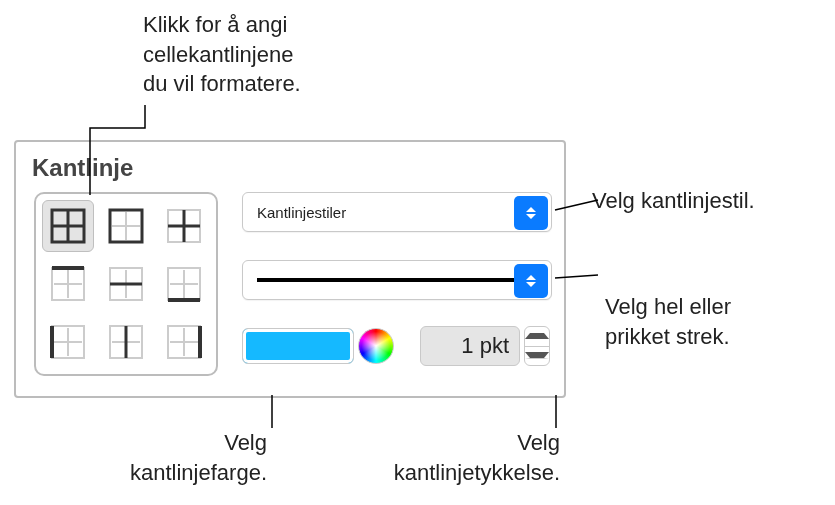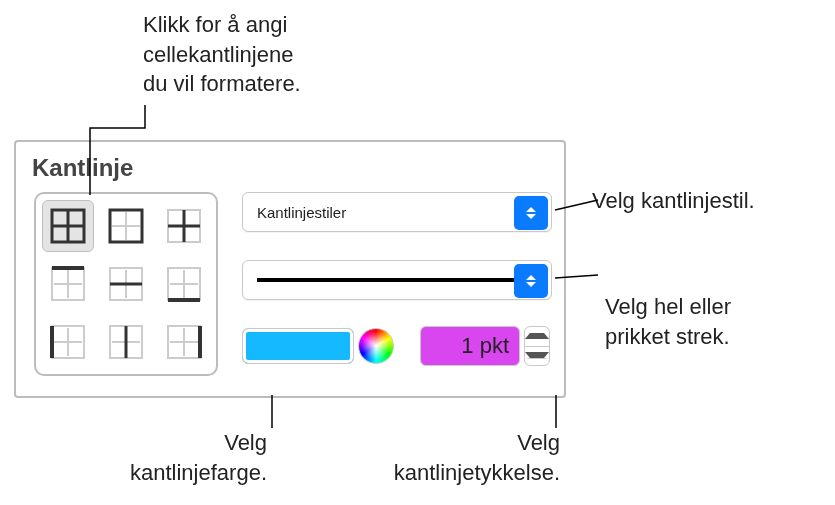--- a/index.html
+++ b/index.html
@@ -156,21 +156,21 @@
   .stepper-wrap {
     position: absolute;
     display: flex;
     align-items: stretch;
     height: 40px;
   }
   .stepper-field {
     width: 100px;
     border: 1px solid #c9c9c9;
     border-radius: 6px;
-    background: #d946ef;
+    background: #e5e5e5;
     font-size: 22px;
     text-align: right;
     padding: 13px 10px;
     display: flex;
     align-items: center;
     justify-content: flex-end;
   }
   .stepper-btns {
     margin-left: 4px;
     width: 26px;

